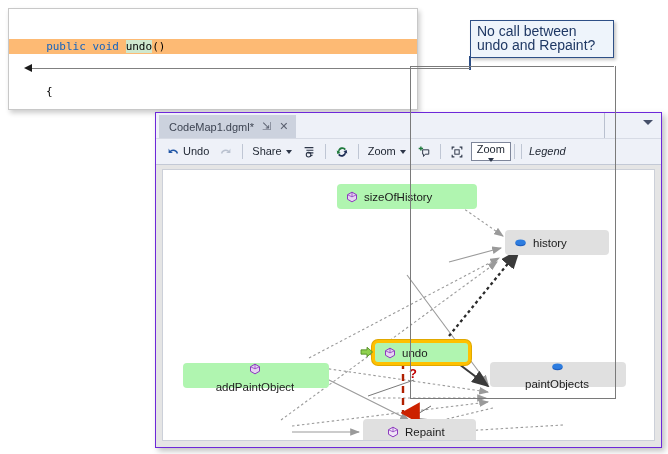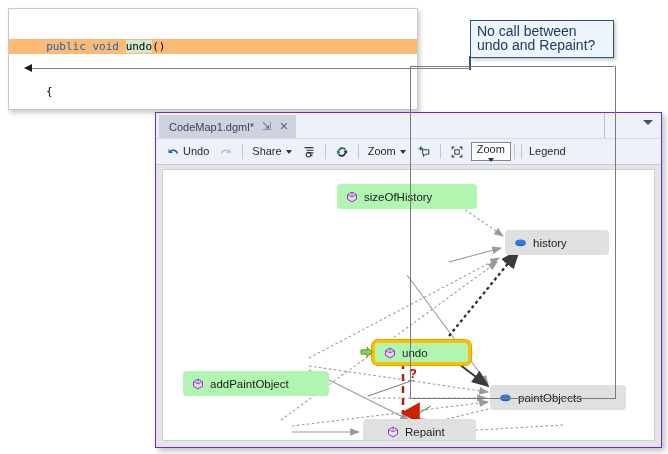--- a/index.html
+++ b/index.html
@@ -107,21 +107,21 @@
     width:0;height:0;margin-left:1px;
     border-left:3.5px solid transparent;border-right:3.5px solid transparent;
     border-top:4px solid #2d3648;
   }
   .sep{width:1px;height:15px;background:#bfc6d4;margin:0 4px;}
   .sep2{width:1px;height:15px;background:#bfc6d4;margin:0 3px;}
   #zoom-box{
     border:1px solid #7e869a;background:#fff;height:17px;
     display:flex;align-items:center;gap:3px;padding:0 5px;margin-left:2px;flex-direction:column;
   }
-  #legend-btn{padding:0 4px;}
+  #legend-btn{padding:0 4px;font-style:italic;}
 
   #canvas{
     position:absolute;left:6px;top:56px;right:6px;bottom:6px;
     background:#ffffff;border:1px solid #ccd0d9;overflow:hidden;
   }
 
   
   .node{
     position:absolute;height:25px;border-radius:4px;
     display:flex;align-items:center;gap:6px;padding:0 11px 0 9px;
@@ -324,29 +324,29 @@
 
 
     <div class="node selected" style="left:209px;top:170px;width:73px;">
       <svg class="ico-hex" viewBox="0 0 16 16">
         <path d="M8,1.5 L14,5 L14,11 L8,14.5 L2,11 L2,5 Z" fill="#e6d4f2" stroke="#8a34bd" stroke-width="1.3"></path>
         <path d="M8,1.5 L8,7.8 M8,7.8 L2,5 M8,7.8 L14,5" stroke="#8a34bd" stroke-width="1"></path>
       </svg>
       <span>undo</span>
     </div>
 
-    <div class="node method" style="left:20px;top:201px;width:126px;">
+    <div class="node method" style="left:20px;top:193px;width:126px;flex-direction:column;">
       <svg class="ico-hex" viewBox="0 0 16 16">
         <path d="M8,1.5 L14,5 L14,11 L8,14.5 L2,11 L2,5 Z" fill="#e6d4f2" stroke="#8a34bd" stroke-width="1.3"></path>
         <path d="M8,1.5 L8,7.8 M8,7.8 L2,5 M8,7.8 L14,5" stroke="#8a34bd" stroke-width="1"></path>
       </svg>
       <span>addPaintObject</span>
     </div>
 
-    <div class="node field" style="left:327px;top:215px;width:116px;">
+    <div class="node field" style="left:327px;top:192px;width:116px;flex-direction:column;">
       <svg class="ico-field" viewBox="0 0 16 12">
         <ellipse cx="8" cy="6.5" rx="6.2" ry="3.4" fill="#1f5fbf"></ellipse>
         <ellipse cx="8" cy="5" rx="6.2" ry="3.4" fill="#2d7de0"></ellipse>
       </svg>
       <span>paintObjects</span>
     </div>
 
 
     <div class="node grayed" style="left:200px;top:249px;width:78px;">
       <svg class="ico-hex" viewBox="0 0 16 16">

